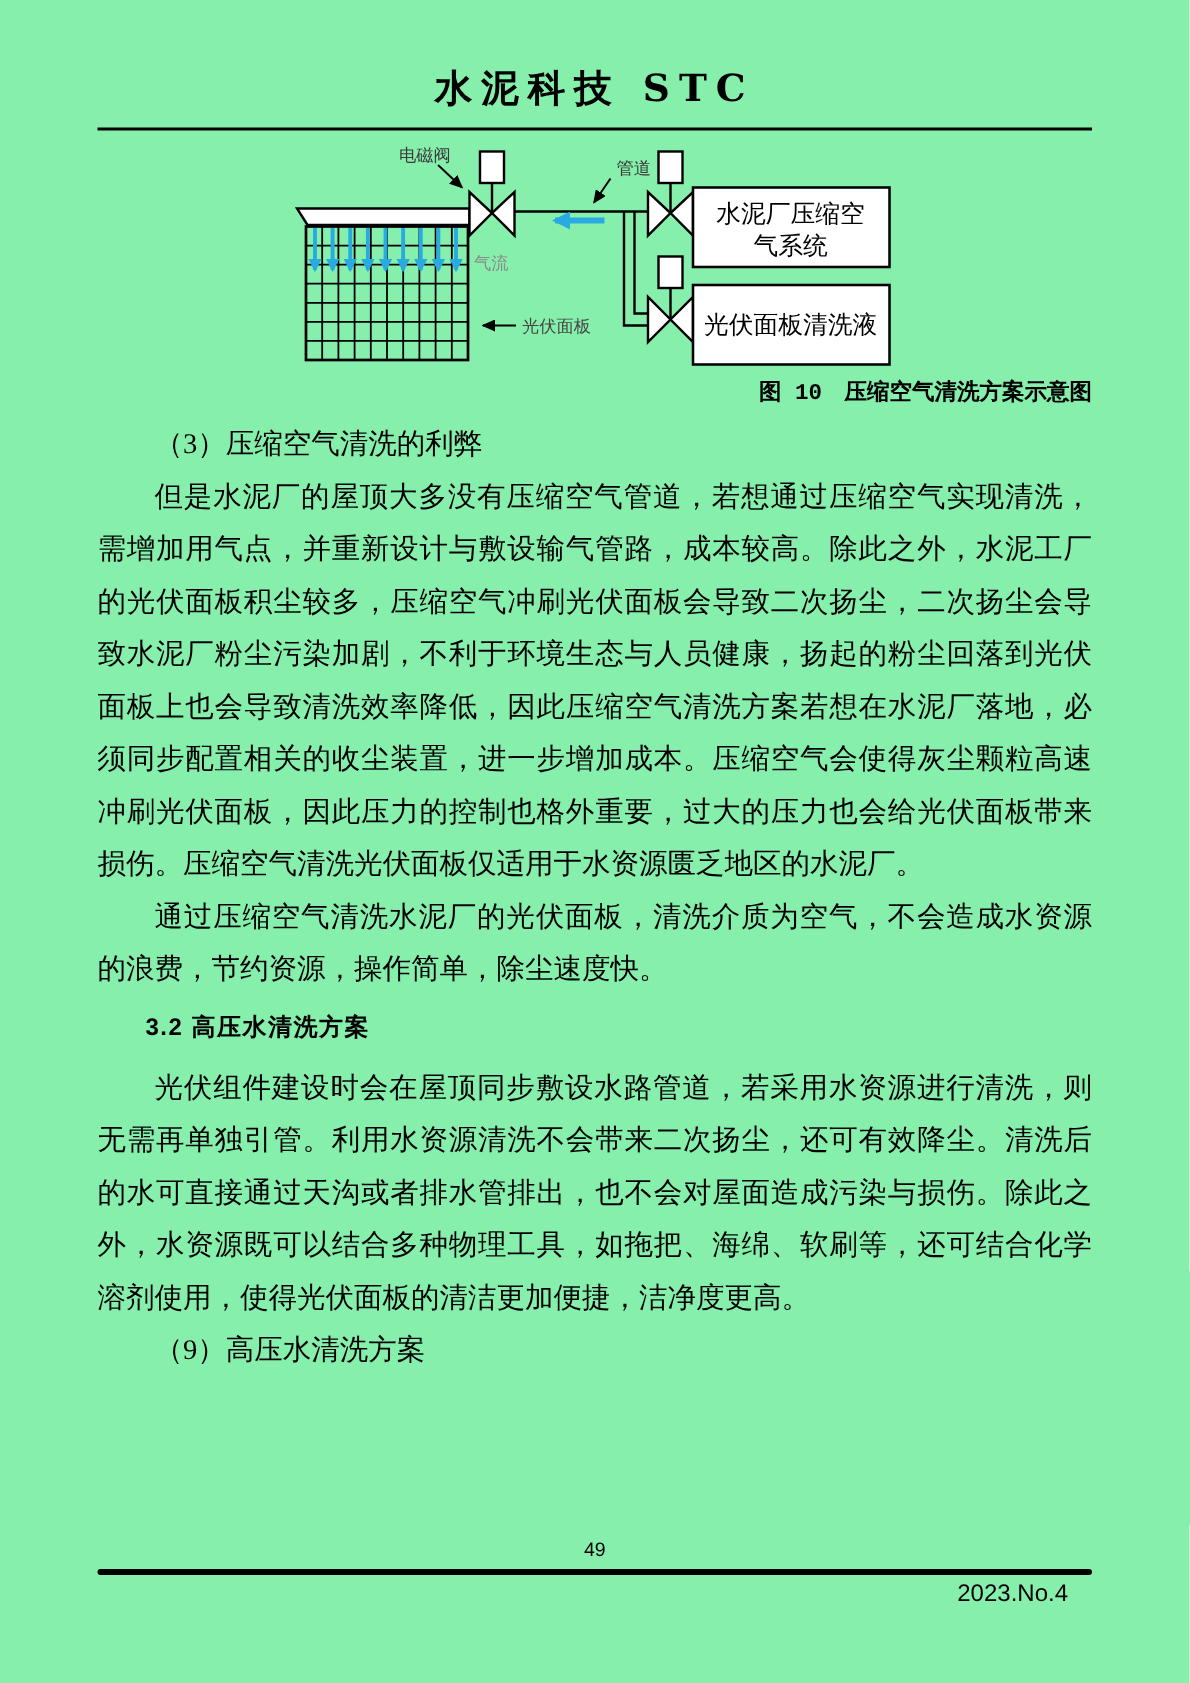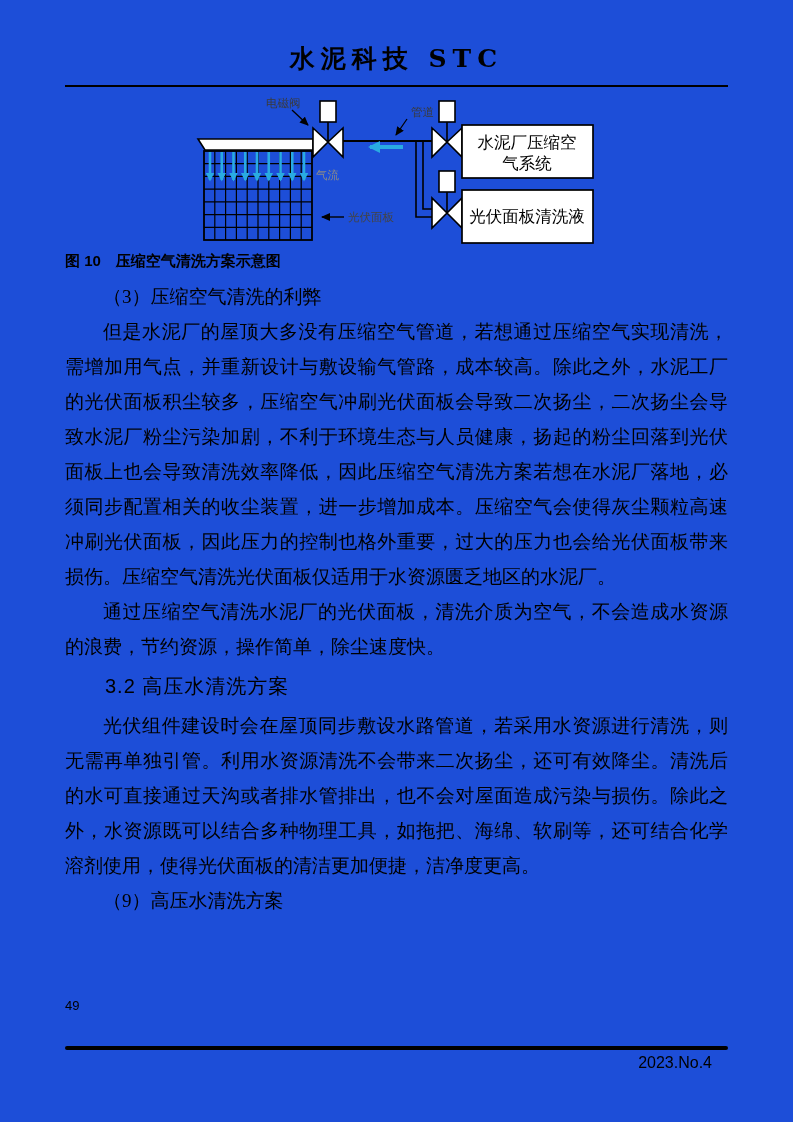--- a/index.html
+++ b/index.html
@@ -1,32 +1,32 @@
 <!DOCTYPE html>
 <html><head>
 <meta charset="utf-8">
 <style>
   html,body{margin:0;padding:0;background:#ffffff;}
-  .page{position:relative;width:793px;height:1122px;background:#1d4ed8;overflow:hidden;
+  .page{position:relative;width:793px;height:1122px;background:#86efac;overflow:hidden;
         font-family:"Liberation Serif",serif;color:#000;}
   .journal-title{position:absolute;top:42px;left:0;width:100%;text-align:center;
         font-family:"DejaVu Serif",serif;font-size:25px;font-weight:600;letter-spacing:6px;}
   .header-rule{position:absolute;top:85px;left:65px;width:663px;height:2px;background:#000;}
   .figure-wrap{position:absolute;top:95px;left:180px;width:430px;height:160px;}
-  .figure-caption{position:absolute;top:252px;left:65px;width:663px;text-align:left;
-        font-family:Liberation Sans, sans-serif;font-weight:bold;font-size:15px;}
+  .figure-caption{position:absolute;top:252px;left:65px;width:663px;text-align:right;
+        font-family:Liberation Mono, monospace;font-weight:bold;font-size:15px;}
   .content{position:absolute;top:279px;left:65px;width:663px;font-size:19px;line-height:35px;
         text-align:justify;}
   .content p{margin:0;text-indent:2em;}
   .content p.sub{text-align:left;}
-  .section-heading{font-family:"Liberation Sans",sans-serif;font-weight:normal;font-size:20px;
+  .section-heading{font-family:"Liberation Sans",sans-serif;font-weight:bold;font-size:16px;
         line-height:44px;text-indent:0;text-align:left;letter-spacing:1px;}
   sup.ref{font-size:12px;line-height:0;}
   .footer-rule{position:absolute;top:1046px;left:65px;width:663px;height:4px;background:#000;border-radius:2px;}
-  .page-number{position:absolute;top:998px;left:65px;width:663px;
+  .page-number{position:absolute;top:1025px;left:65px;width:663px;text-align:center;
         font-family:"Liberation Sans",sans-serif;font-size:13px;}
   .issue{position:absolute;top:1054px;right:81px;font-family:"Liberation Sans",sans-serif;font-size:16px;}
   svg text{font-family:"Liberation Serif",serif;}
 </style>
 </head>
 <body>
 
 <div class="page">
 
   <div class="journal-title">水泥科技 STC</div>

